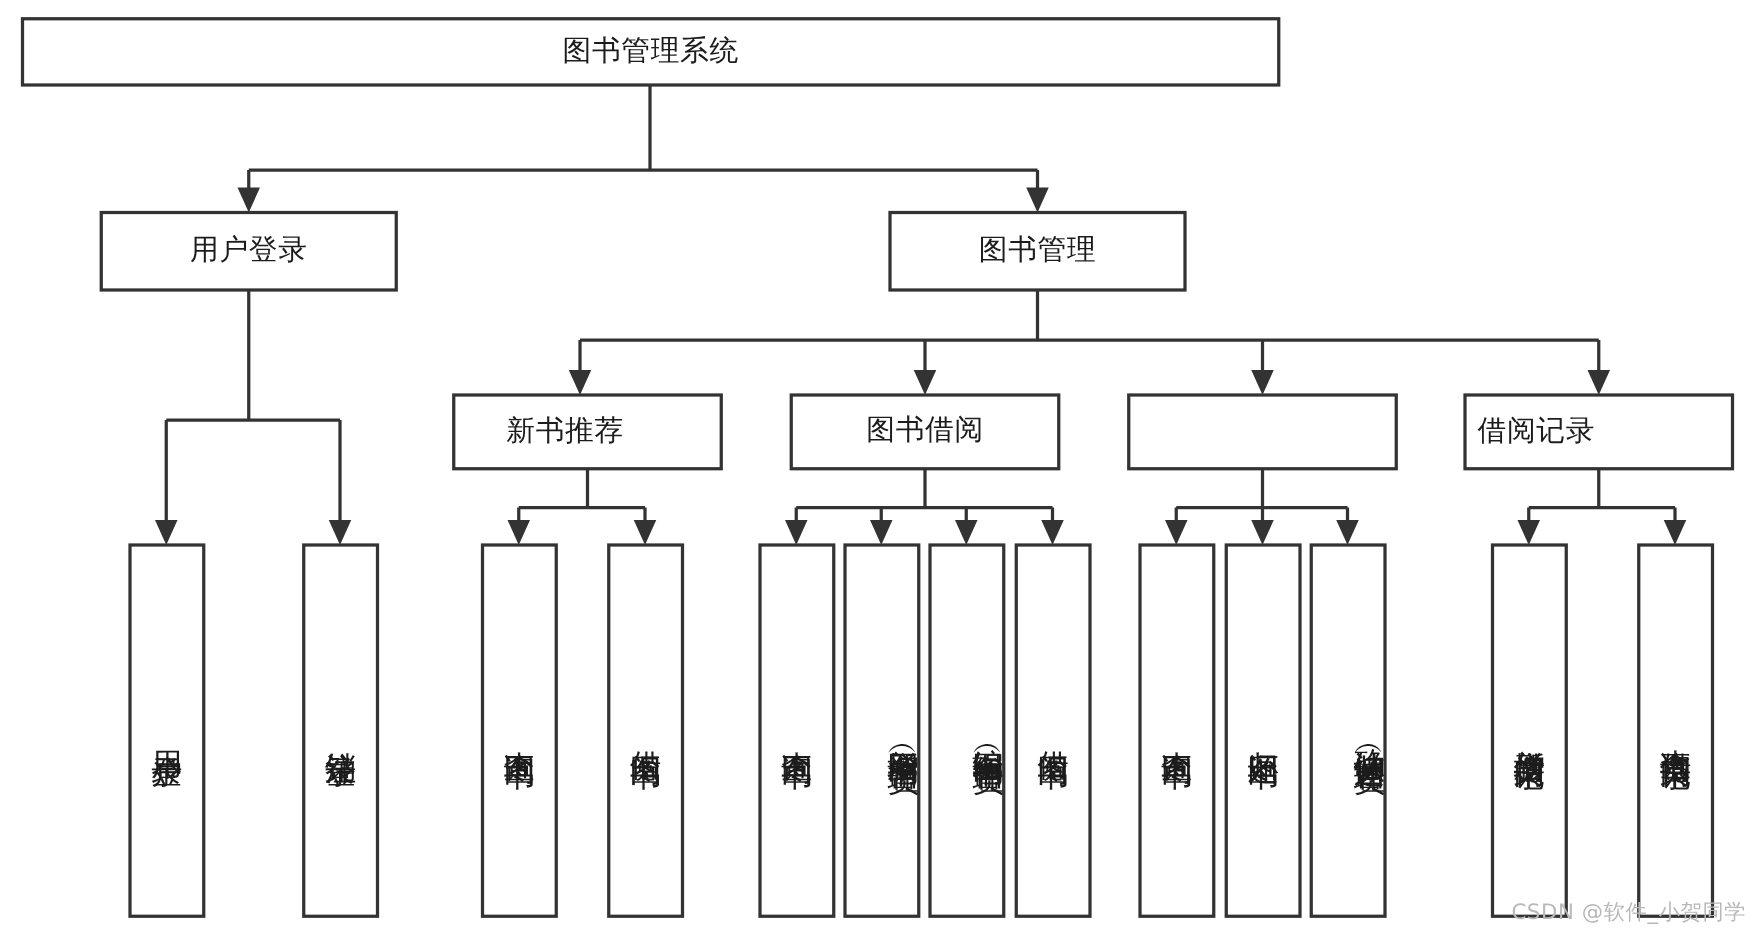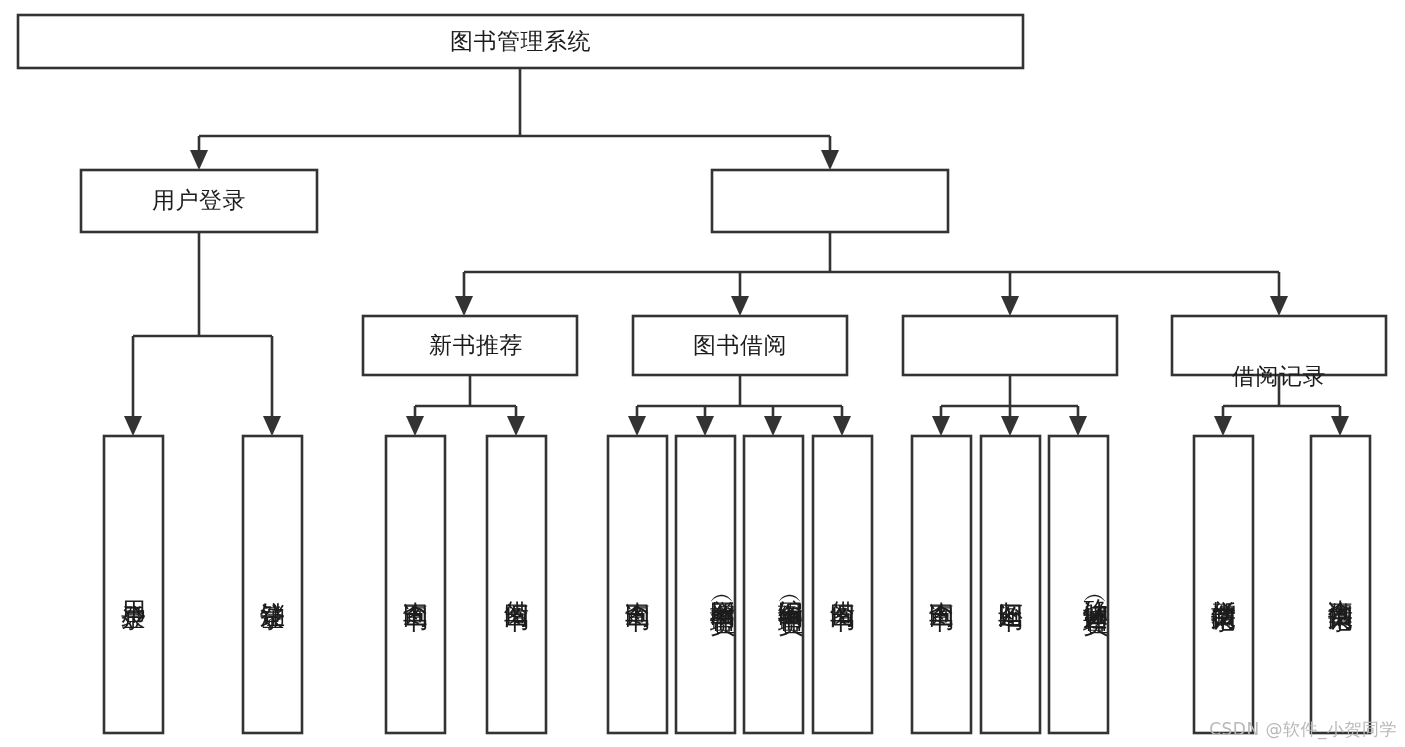--- a/index.html
+++ b/index.html
@@ -176,24 +176,25 @@
     <rect class="node-rect" x="1049" y="436" width="59" height="297"></rect>
 
     <rect class="node-rect" x="1194" y="436" width="59" height="297"></rect>
     <rect class="node-rect" x="1311" y="436" width="59" height="297"></rect>
 
   </svg>
 
   <div class="node-label label-h" style="left:18px; top:15px; width:1005px; height:53px;">图书管理系统</div>
 
   <div class="node-label label-h" style="left:81px; top:170px; width:236px; height:62px;">用户登录</div>
-
-  <div class="node-label label-h" style="left:381px; top:316px; width:190px; height:59px;">新书推荐</div>
-  <div class="node-label label-h" style="left:633px; top:316px; width:214px; height:59px;">图书借阅</div>
-  <div class="node-label label-h" style="left:1172px; top:316px; width:214px; height:59px;margin-top:31px;">借阅记录</div>
+  <div class="node-label label-h" style="left:712px; top:170px; width:236px; height:62px;">图书管理</div>
+
+  <div class="node-label label-h" style="left:357px; top:316px; width:190px; height:59px;">新书推荐</div>
+  <div class="node-label label-h" style="left:633px; top:316px; width:214px; height:59px;font-family:Liberation Mono, monospace;">图书借阅</div>
+  <div class="node-label label-h" style="left:1122px; top:316px; width:214px; height:59px;">借阅记录</div>
 
   <div class="node-label label-v" style="left:104px; top:436px; width:59px; height:297px;">用户登录</div>
   <div class="node-label label-v" style="left:243px; top:436px; width:59px; height:297px;">注销登录</div>
 
   <div class="node-label label-v" style="left:386px; top:436px; width:59px; height:297px;">查询图书</div>
   <div class="node-label label-v" style="left:487px; top:436px; width:59px; height:297px;">借阅图书</div>
 
   <div class="node-label label-v" style="left:608px; top:436px; width:59px; height:297px;">查询图书</div>
   <div class="node-label label-v" style="left:676px; top:436px; width:59px; height:297px; align-items:flex-start; padding-top:6px;">新增图书（管理员）</div>
   <div class="node-label label-v" style="left:744px; top:436px; width:59px; height:297px; align-items:flex-start; padding-top:6px;">编辑图书（管理员）</div>

